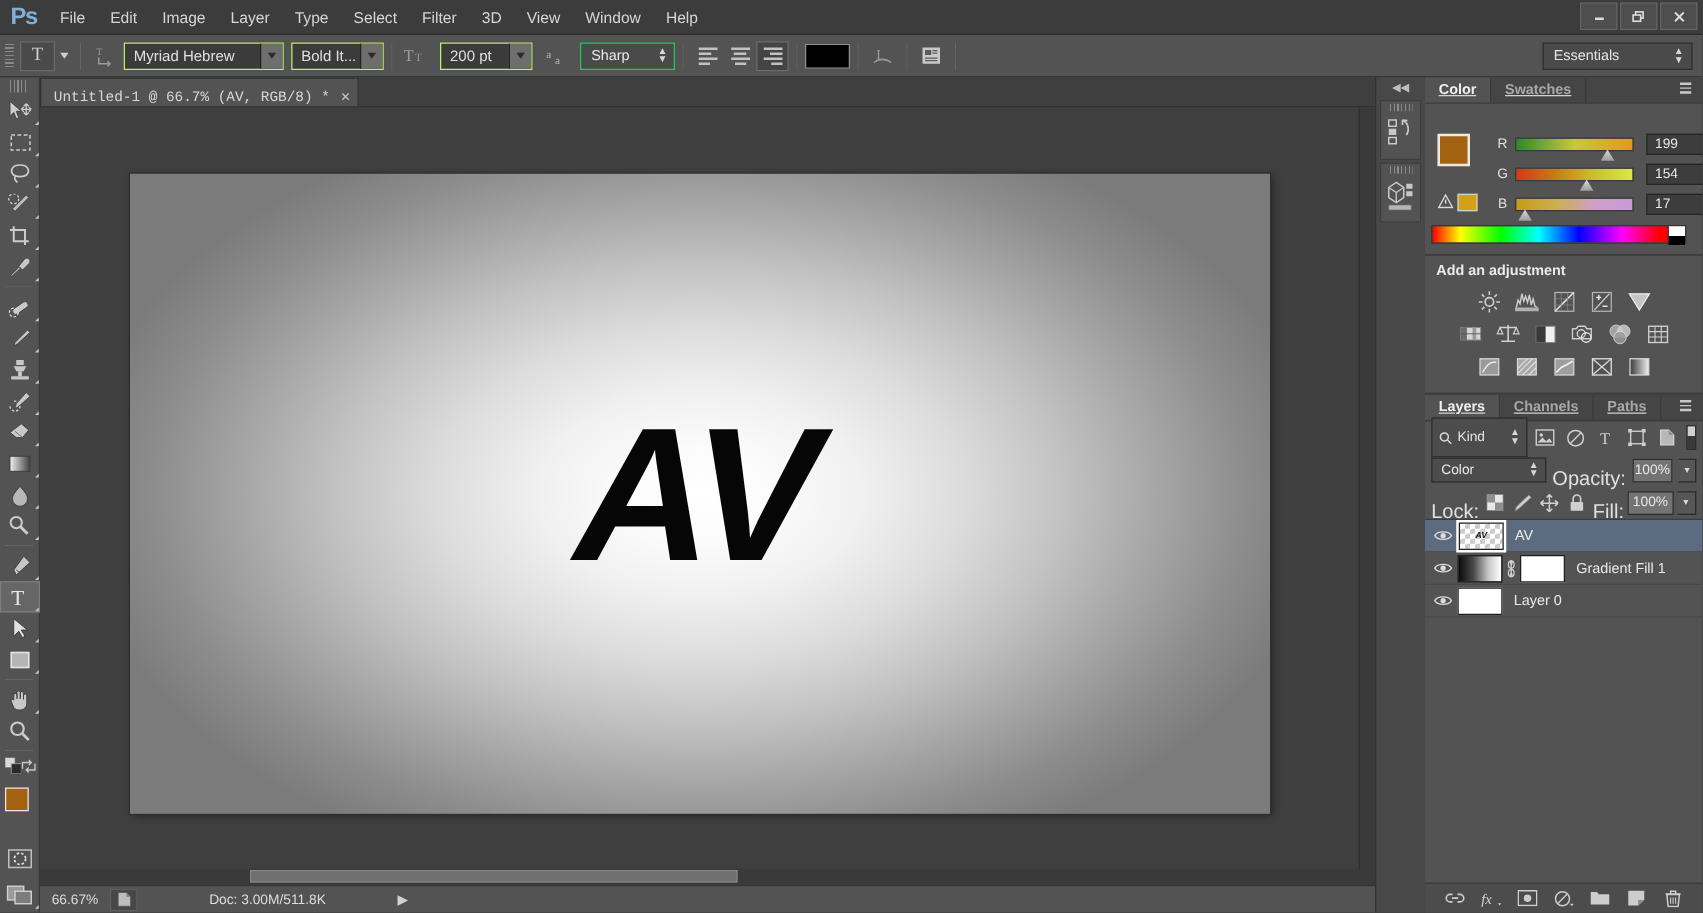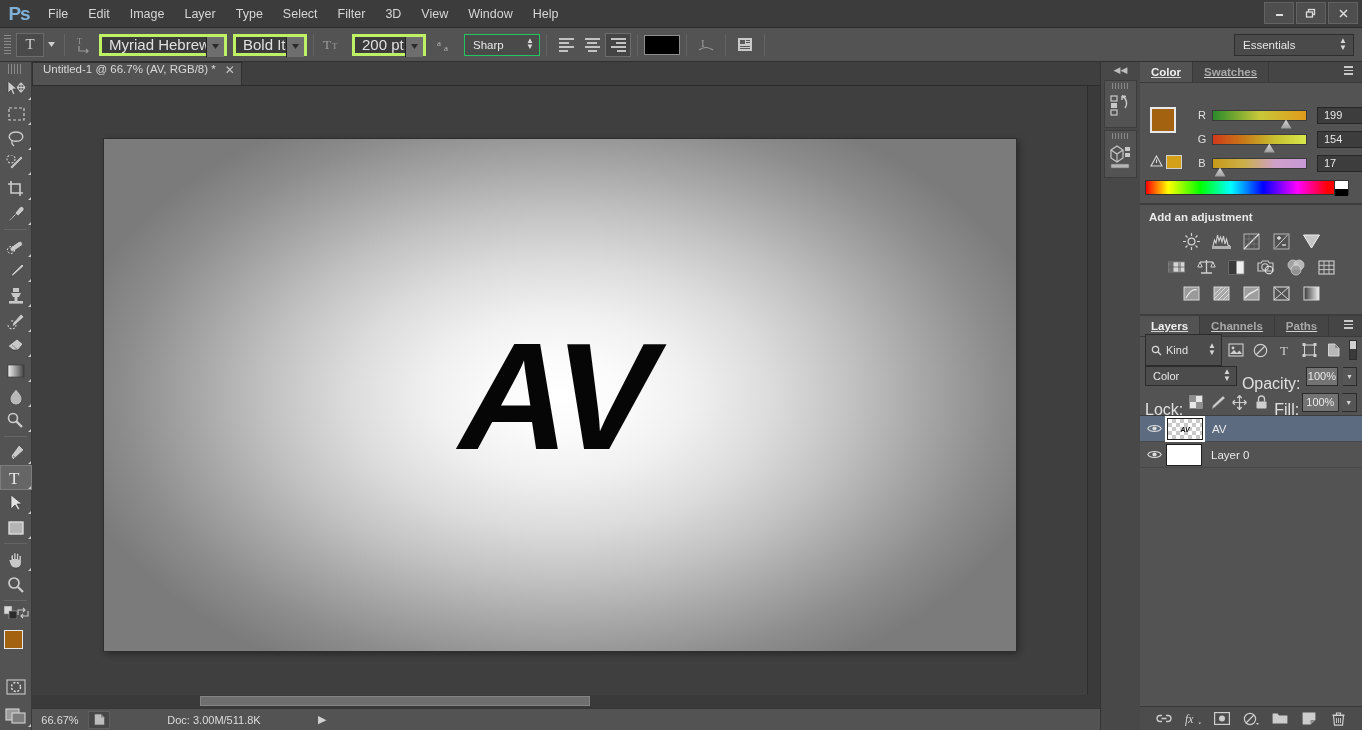--- a/index.html
+++ b/index.html
@@ -62,22 +62,22 @@
     font-size: 7px; color: #cfcfcf;
   }
   .vsep { width: 1px; height: 22px; background: #3e3e3e; margin: 0 6px;
           border-right: 1px solid #646464; }
   .ico-btn {
     width: 26px; height: 24px; display: flex; align-items: center; justify-content: center;
     color: #b9b9b9;
   }
   .ico-btn.sel { background: #444; border: 1px solid #6d6d6d; }
   .combo {
-    height: 22px; background: #3b3b3b; border: 3px solid #bef264;
-    display: flex; align-items: center; color: #e0e0e0; font-size: 15px;
+    height: 22px; background: #3b3b3b; border: 1px solid #bef264;
+    display: flex; align-items: center; color: #e0e0e0; font-size: 12px;
     padding-left: 7px; position: relative;
   }
   .combo .cb-arrow {
     position: absolute; right: 0; top: 0; width: 18px; height: 20px;
     background: #6e6e6e; border-left: 1px solid #232323;
     display: flex; align-items: center; justify-content: center;
     font-size: 7px; color: #2b2b2b;
   }
   .combo.font { width: 128px; margin-left: 2px; }
   .combo.style { width: 74px; margin-left: 6px; }
@@ -139,23 +139,23 @@
   .dflt-ico { position: absolute; left: 0px; top: -14px; }
 
   
   .tabstrip {
     position: absolute; top: 62px; left: 32px; width: 1068px; height: 24px;
     background: #3f3f3f; border-bottom: 1px solid #2c2c2c;
     display: flex; align-items: flex-end;
   }
   .doctab {
     height: 23px; background: #535353;
-    display: flex; align-items: flex-start; padding: 0 6px 0 10px;
+    display: flex; align-items: flex-end; padding: 0 6px 0 10px;
     font-size: 11.5px; color: #d8d8d8;
-    border: 1px solid #303030; border-bottom: none;
+    border: 1px solid #303030; border-bottom: none; font-family: Liberation Mono, monospace;
   }
   .doctab .tclose { margin-left: 9px; font-size: 12px; color: #c4c4c4; }
 
   
   .canvas-area {
     position: absolute; top: 86px; left: 32px; width: 1068px; height: 622px;
     background: #3f3f3f;
   }
   .artboard {
     position: absolute; left: 72px; top: 53px; width: 912px; height: 512px;
@@ -1076,20 +1076,38 @@
           <span class="eye">
             <svg width="15" height="11" viewBox="0 0 15 11">
               <path d="M0.8 5.5 C3 1.5 12 1.5 14.2 5.5 C12 9.5 3 9.5 0.8 5.5 Z" fill="none" stroke="#dcdcdc" stroke-width="1.1"></path>
               <circle cx="7.5" cy="5.5" r="2.1" fill="#dcdcdc"></circle>
             </svg>
           </span>
           <span class="thumb checker sel-thumb"></span>
           <span class="layer-name">AV</span>
         </div>
 
+        <div class="layer-row">
+          <span class="eye">
+            <svg width="15" height="11" viewBox="0 0 15 11">
+              <path d="M0.8 5.5 C3 1.5 12 1.5 14.2 5.5 C12 9.5 3 9.5 0.8 5.5 Z" fill="none" stroke="#dcdcdc" stroke-width="1.1"></path>
+              <circle cx="7.5" cy="5.5" r="2.1" fill="#dcdcdc"></circle>
+            </svg>
+          </span>
+          <span class="thumb grad"></span>
+          <span class="link-ico">
+            <svg width="10" height="14" viewBox="0 0 10 14">
+              <path d="M5 3.5 a2.2 2.2 0 0 0 0 -3 a2.2 2.2 0 0 0 0 3 M5 10.5 a2.2 2.2 0 0 1 0 3 a2.2 2.2 0 0 1 0 -3 M5 2 L5 12" stroke="#d0d0d0" stroke-width="1.1" fill="none"></path>
+              <ellipse cx="5" cy="3.6" rx="2.3" ry="3" fill="none" stroke="#d0d0d0" stroke-width="1"></ellipse>
+              <ellipse cx="5" cy="10.4" rx="2.3" ry="3" fill="none" stroke="#d0d0d0" stroke-width="1"></ellipse>
+            </svg>
+          </span>
+          <span class="thumb"></span>
+          <span class="layer-name">Gradient Fill 1</span>
+        </div>
 
         <div class="layer-row">
           <span class="eye">
             <svg width="15" height="11" viewBox="0 0 15 11">
               <path d="M0.8 5.5 C3 1.5 12 1.5 14.2 5.5 C12 9.5 3 9.5 0.8 5.5 Z" fill="none" stroke="#dcdcdc" stroke-width="1.1"></path>
               <circle cx="7.5" cy="5.5" r="2.1" fill="#dcdcdc"></circle>
             </svg>
           </span>
           <span class="thumb"></span>
           <span class="layer-name">Layer 0</span>

